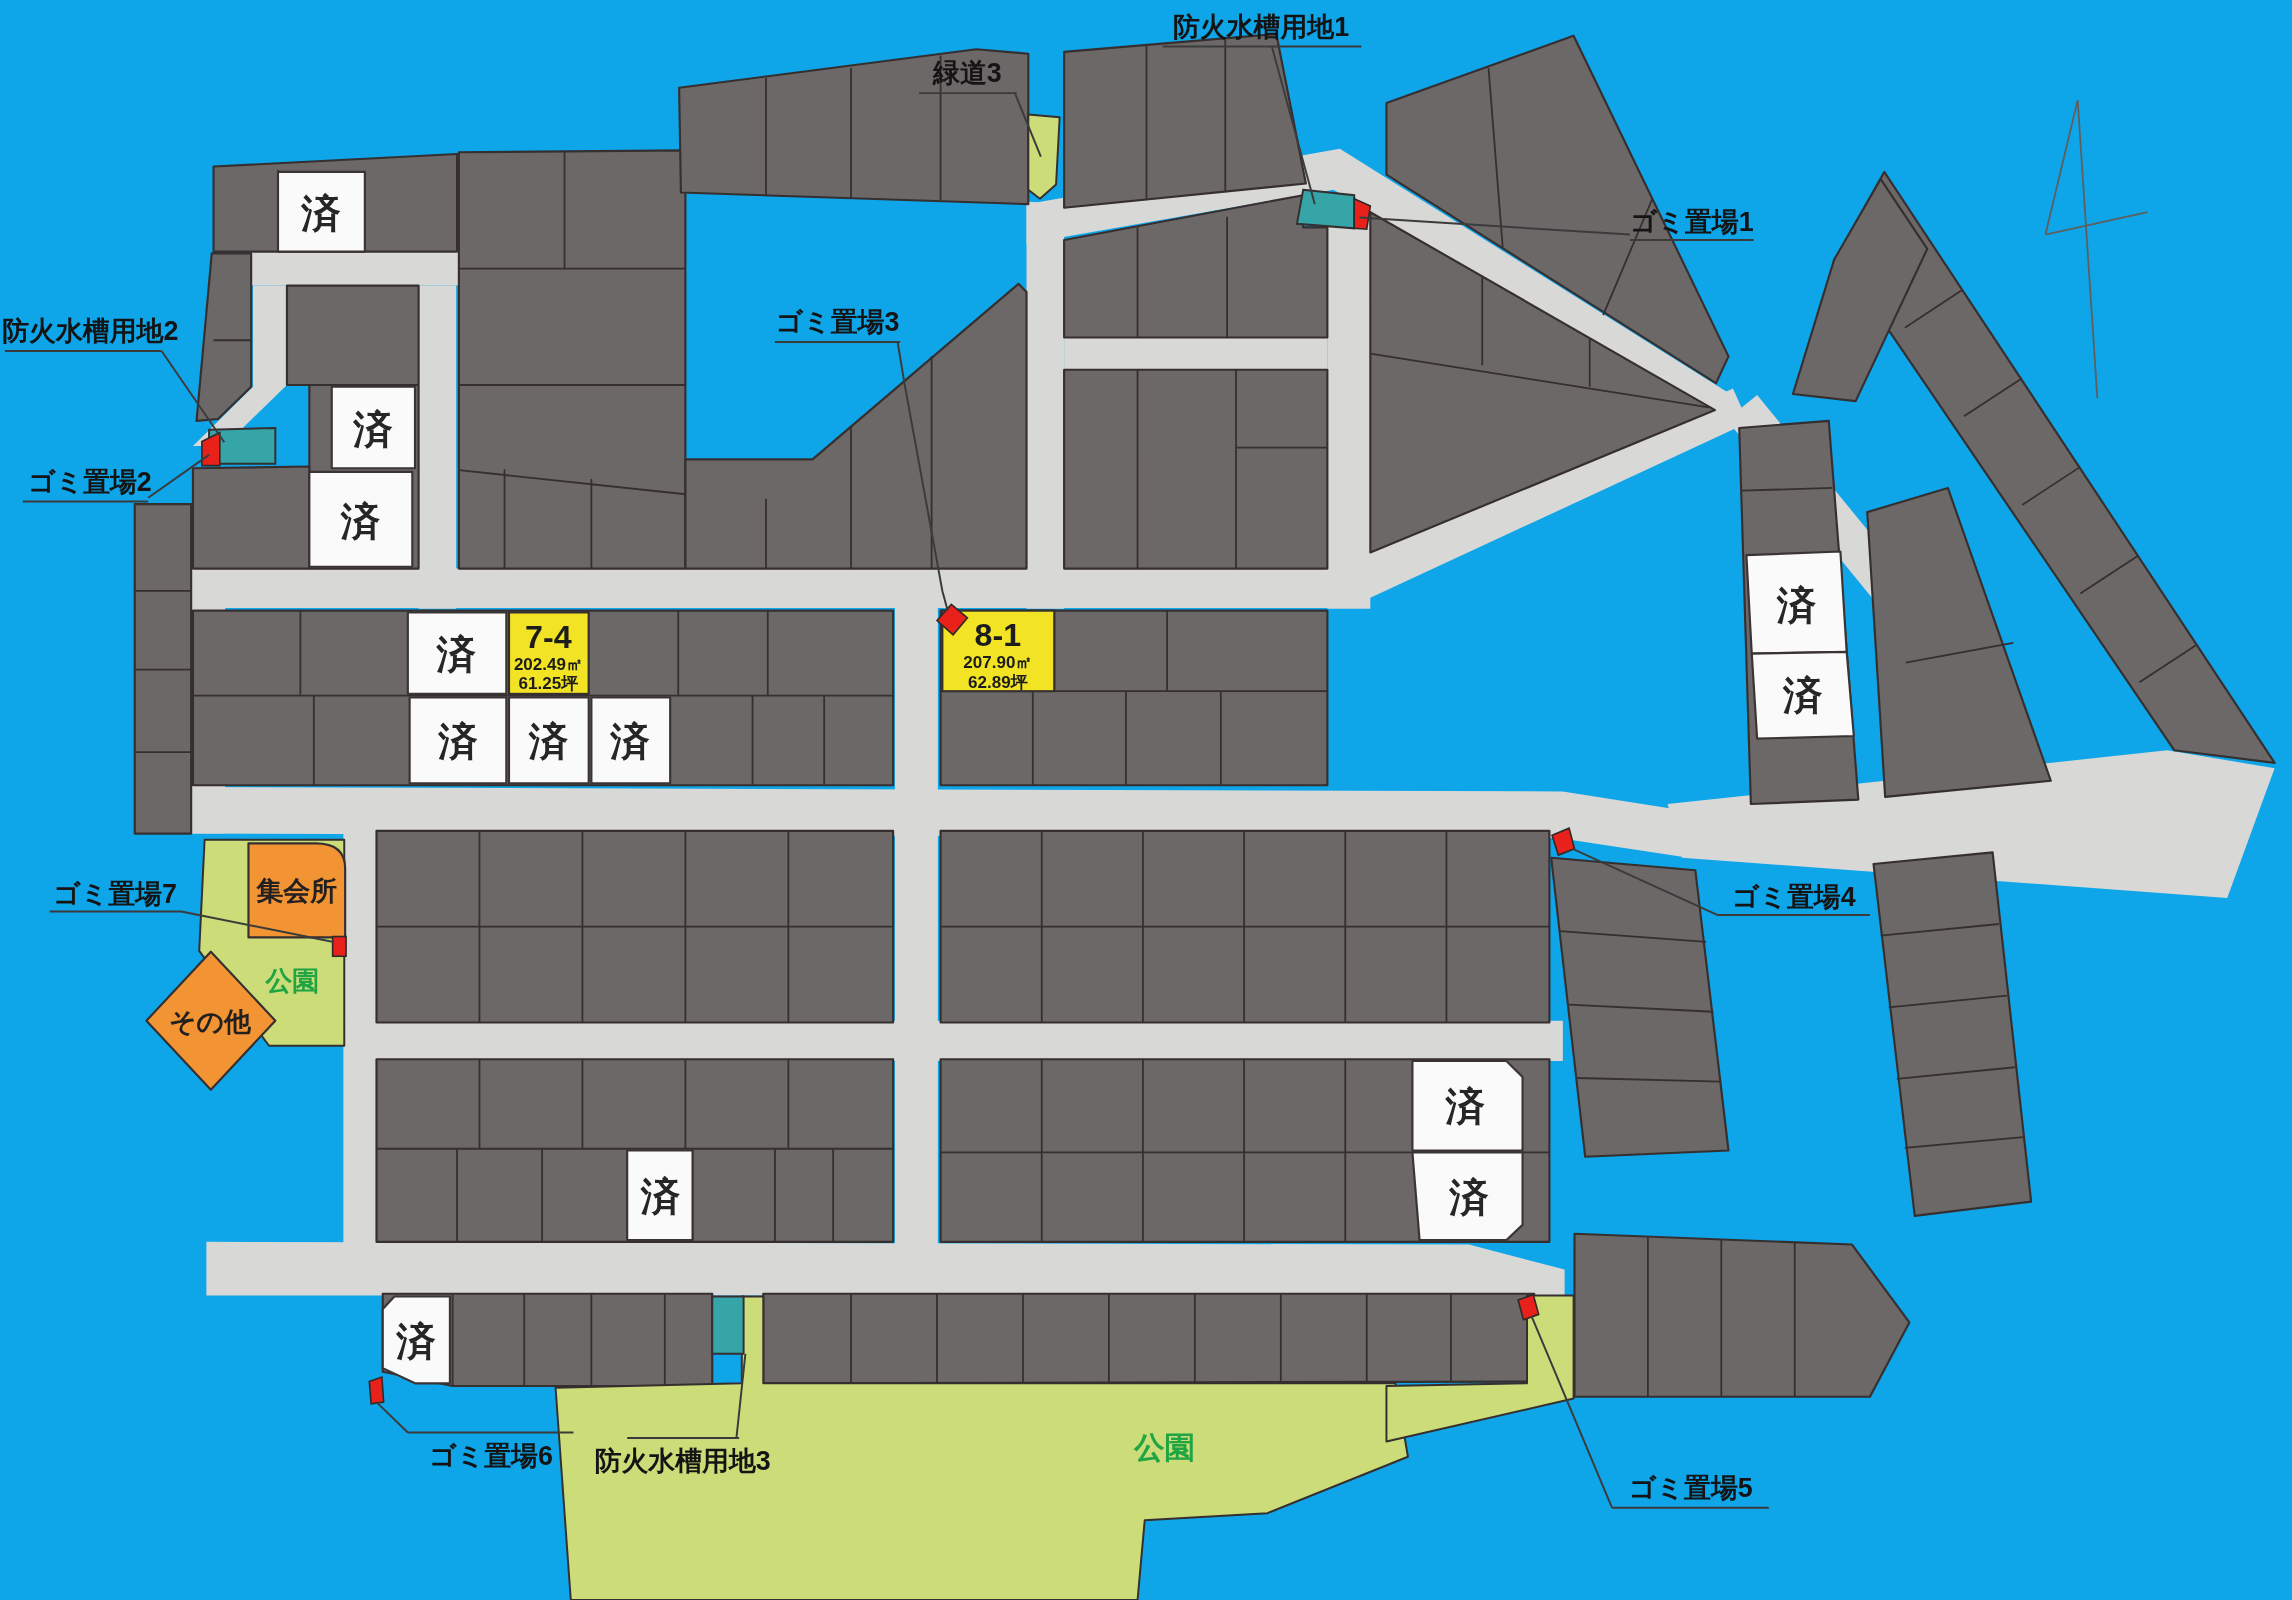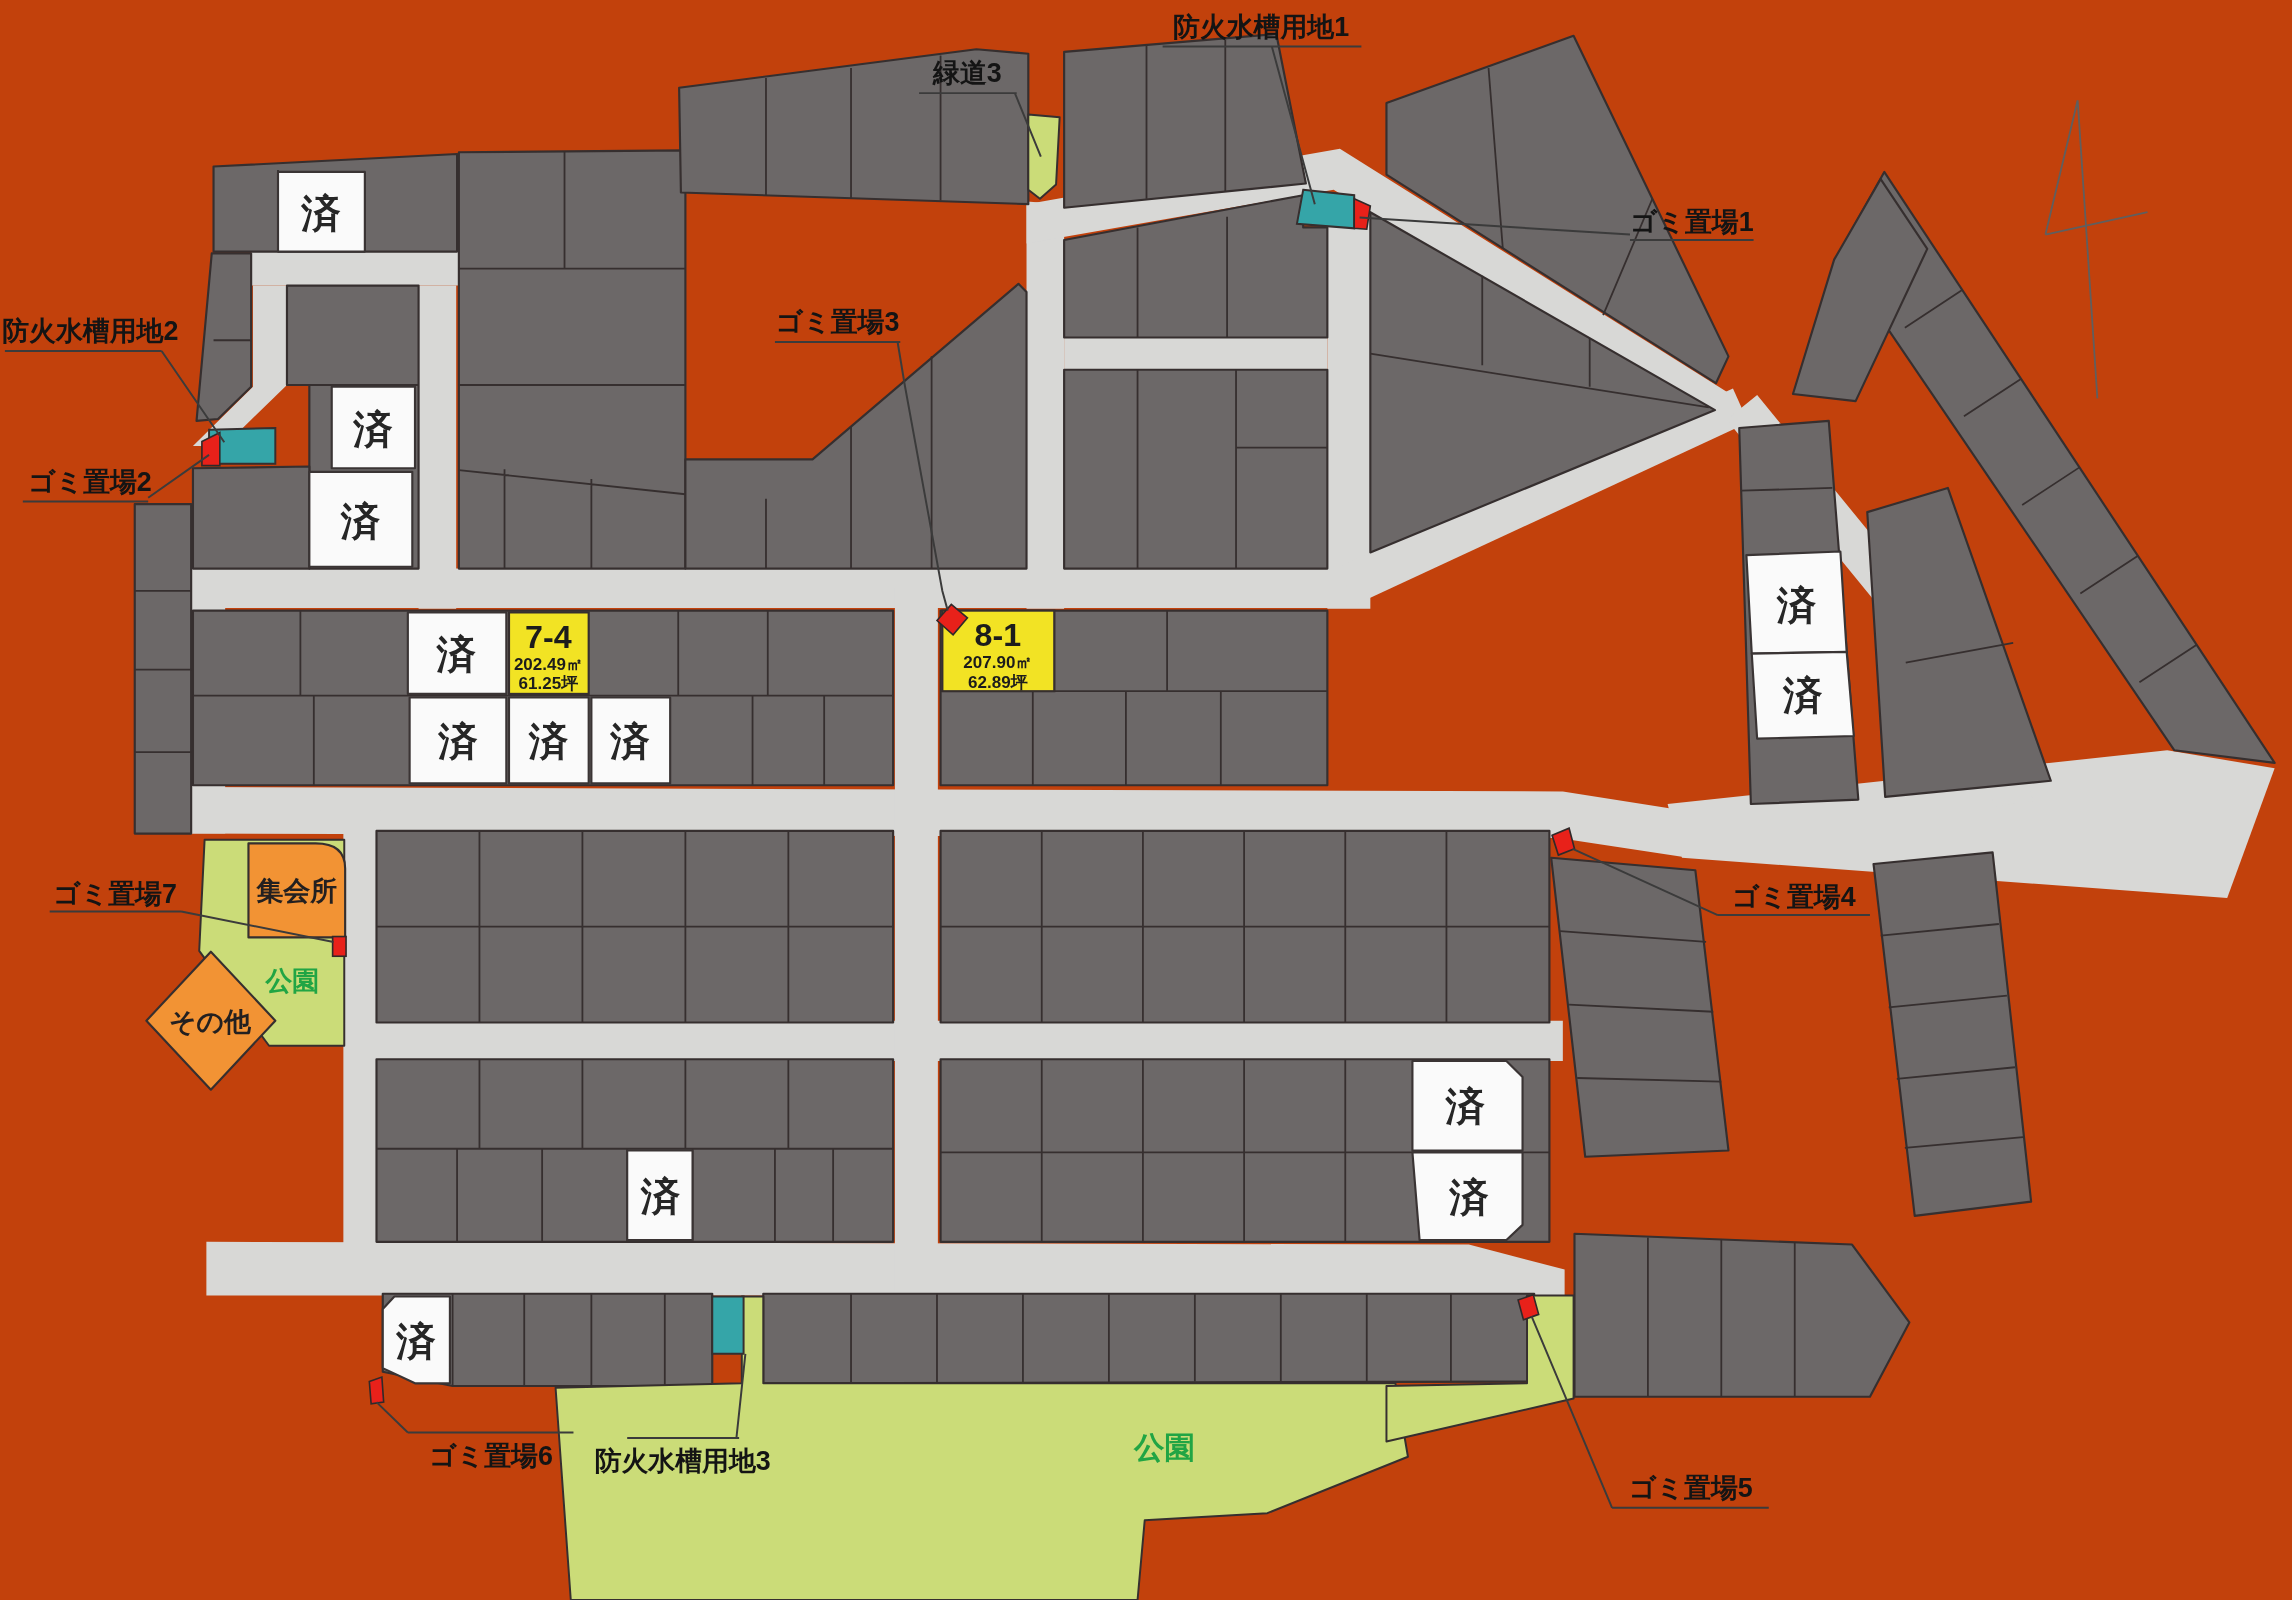--- a/index.html
+++ b/index.html
@@ -1,16 +1,16 @@
 <!DOCTYPE html>
 <html style="font-size:14.3px"><head>
 <meta charset="utf-8">
 <style>
   html,body{margin:0;padding:0;background:#ffffff;}
-  .stage{width:2293px;height:1600px;position:relative;background:#c2410c;}
+  .stage{width:2293px;height:1600px;position:relative;background:#0ea5e9;}
   svg{display:block;}
   .lot{fill:#6c6868;stroke:#362f2f;stroke-width:2.4;stroke-linejoin:round;}
   .lin{stroke:#362f2f;stroke-width:2;fill:none;}
   .road{fill:#d8d8d6;}
   .roadln{stroke:#d8d8d6;stroke-width:44;fill:none;stroke-linecap:butt;}
   .park{fill:#cbdc78;stroke:#362f2f;stroke-width:2.2;stroke-linejoin:round;}
   .orange{fill:#f29334;stroke:#362f2f;stroke-width:2.4;stroke-linejoin:round;}
   .sold{fill:#fafafa;stroke:#3a3434;stroke-width:2.4;stroke-linejoin:round;}
   .yellow{fill:#f2e324;stroke:#362f2f;stroke-width:2.4;}
   .teal{fill:#35a5a8;stroke:#362f2f;stroke-width:2.2;}

